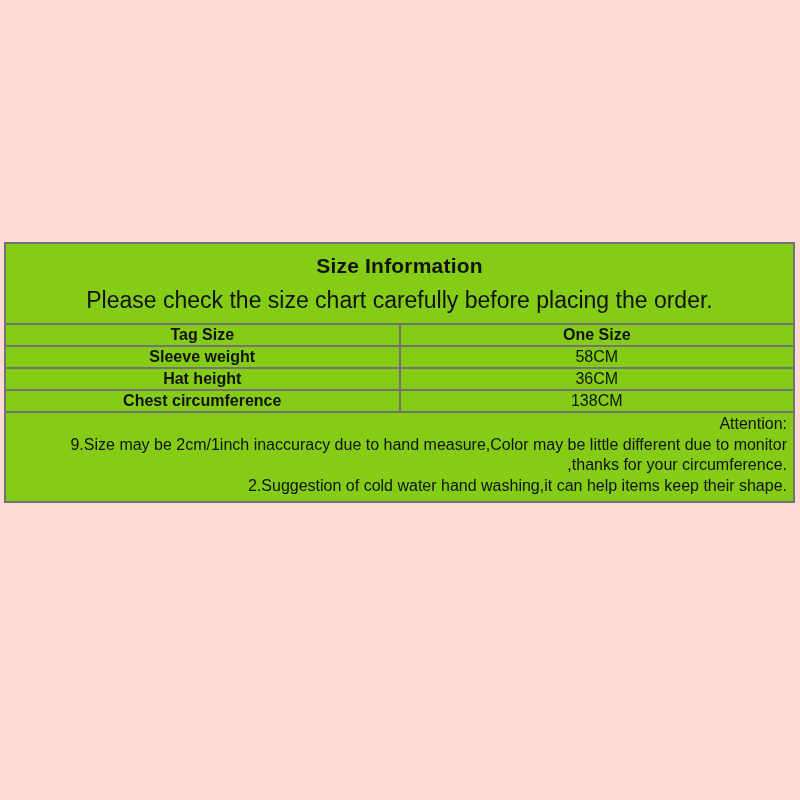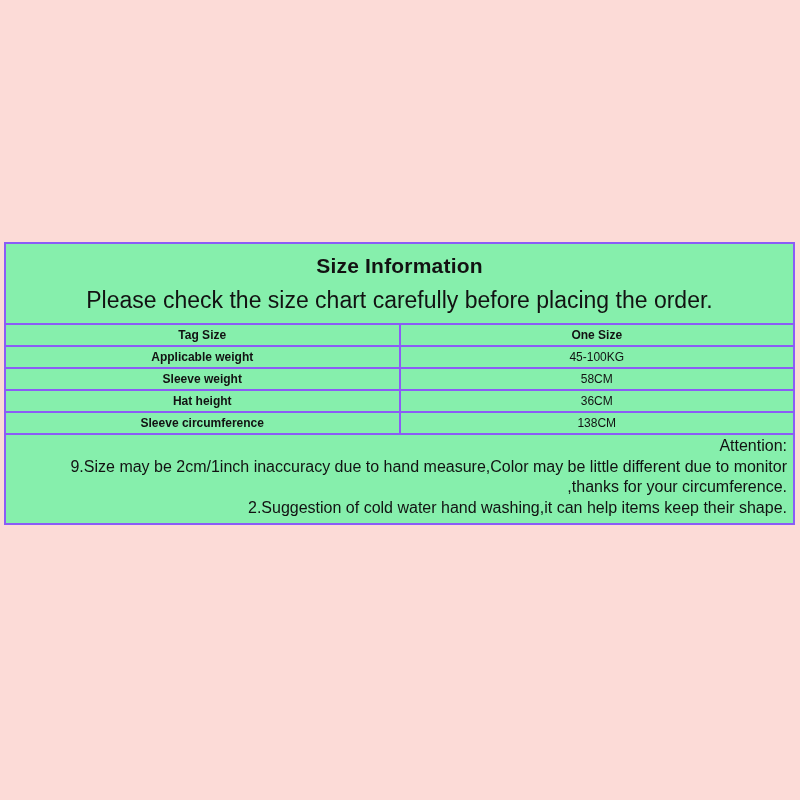--- a/index.html
+++ b/index.html
@@ -17,22 +17,22 @@
   }
   .panel {
     position: absolute;
     left: 4px;
     top: 242px;
     width: 791px;
     border-collapse: collapse;
     table-layout: fixed;
   }
   .panel td, .panel th {
-    border: 2px solid #8b5cf6;
-    background: #86efac;
+    border: 2px solid #737373;
+    background: #84cc16;
     padding: 0;
   }
   .header-cell {
     text-align: center;
     vertical-align: middle;
     padding: 8px 0 9px 0 !important;
   }
   .panel-title {
     font-size: 21px;
     font-weight: bold;
@@ -40,21 +40,21 @@
     margin: 2px 0 0 0;
   }
   .panel-subtitle {
     font-size: 23px;
     font-weight: normal;
     margin: 9px 0 0 0;
   }
   .size-table-row th,
   .size-table-row td {
     height: 18px;
-    font-size: 12px;
+    font-size: 16px;
     text-align: center;
     vertical-align: middle;
     line-height: 20px;
   }
   .size-table-row th,
   .row-label {
     font-weight: bold;
   }
   .row-value {
     font-weight: normal;
@@ -84,33 +84,29 @@
       <td class="header-cell" colspan="2">
         <div class="panel-title">Size Information</div>
         <div class="panel-subtitle">Please check the size chart carefully before placing the order.</div>
       </td>
     </tr>
     <tr class="size-table-row">
       <th>Tag Size</th>
       <th>One Size</th>
     </tr>
     <tr class="size-table-row">
-      <td class="row-label">Applicable weight</td>
-      <td class="row-value">45-100KG</td>
-    </tr>
-    <tr class="size-table-row">
       <td class="row-label">Sleeve weight</td>
       <td class="row-value">58CM</td>
     </tr>
     <tr class="size-table-row">
       <td class="row-label">Hat height</td>
       <td class="row-value">36CM</td>
     </tr>
     <tr class="size-table-row">
-      <td class="row-label">Sleeve circumference</td>
+      <td class="row-label">Chest circumference</td>
       <td class="row-value">138CM</td>
     </tr>
     <tr>
       <td class="attention-cell" colspan="2">
         <div class="attention-line">Attention:</div>
         <div class="attention-line">9.Size may be 2cm/1inch inaccuracy due to hand measure,Color may be little different due to monitor</div>
         <div class="attention-line">,thanks for your circumference.</div>
         <div class="attention-line">2.Suggestion of cold water hand washing,it can help items keep their shape.</div>
       </td>
     </tr>

